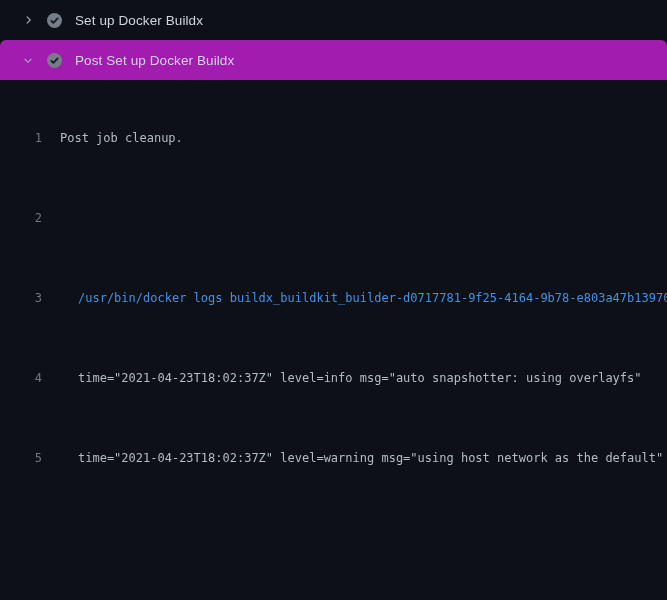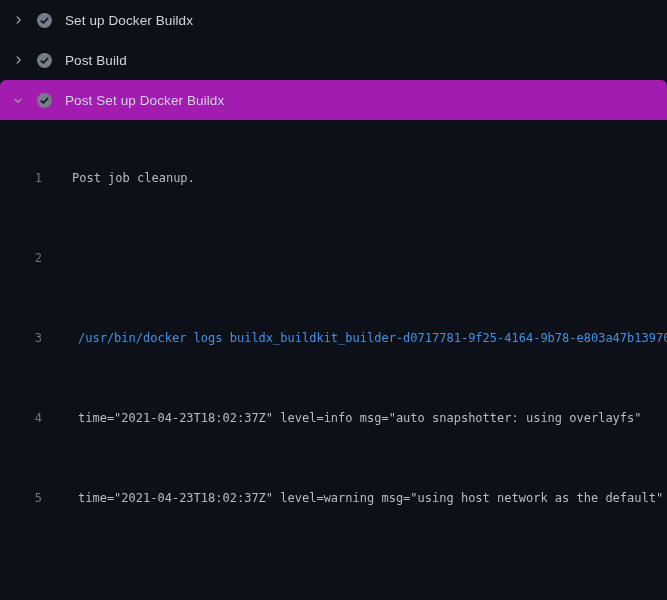--- a/index.html
+++ b/index.html
@@ -6,21 +6,21 @@
   body{
     width:667px;height:600px;overflow:hidden;
     background:#0d1117;
     font-family:"Liberation Sans",sans-serif;
     -webkit-font-smoothing:antialiased;
   }
   
   .steps{width:100%;}
   .step-row{
     height:40px;display:flex;align-items:center;
-    padding-left:10px;box-sizing:border-box;cursor:pointer;
+    padding-left:20px;box-sizing:border-box;cursor:pointer;
   }
   .step-row.expanded{
     background:#a21caf;border-radius:6px 6px 0 0;
   }
   .chev{width:16px;height:16px;display:flex;align-items:center;justify-content:center;flex:0 0 16px;}
   .chev svg{display:block;}
   .step-status{margin-left:11px;display:flex;align-items:center;flex:0 0 15px;}
   .step-label{margin-left:13px;font-size:13.5px;color:#ced6de;letter-spacing:.1px;}
   
   .log{
@@ -28,21 +28,21 @@
     font-family:"DejaVu Sans Mono","Liberation Mono",monospace;
     font-size:12px;line-height:20px;
     white-space:pre;overflow:hidden;
   }
   .log-line{display:flex;height:20px;}
   .ln{
     flex:0 0 42px;text-align:right;color:#6e7781;
     user-select:none;cursor:pointer;
   }
   .lt{color:#b3bcc4;}
-  .indent0 .lt{margin-left:30px;}
+  .indent0 .lt{margin-left:18px;}
   .indent1 .lt{margin-left:36px;}
   .log-line.command .lt{color:#4490e2;}
   .caret{color:#8b949e;font-size:9px;display:inline-block;width:14px;cursor:pointer;}
 </style>
 </head>
 <body>
 
 <div class="steps" id="steps">
   <div class="step-row collapsed">
     <span class="chev">
@@ -54,35 +54,20 @@
     <span class="step-status">
       <svg width="15" height="15" viewBox="0 0 16 16">
           <circle cx="8" cy="8" r="8" fill="#747d88"></circle>
           <path d="M4.6 8.4l2.2 2.2 4.6-4.9" stroke="#14181f" stroke-width="1.8" fill="none" stroke-linecap="round" stroke-linejoin="round"></path>
         </svg>
     </span>
     <span class="step-label">Set up Docker Buildx</span>
   </div>
 
 
-  <div class="step-row collapsed">
-    <span class="chev">
-      <svg class="chev-right" width="12" height="12" viewBox="0 0 16 16" fill="#a3acb5">
-          <path d="M6.22 3.22a.75.75 0 011.06 0l4.25 4.25a.75.75 0 010 1.06l-4.25 4.25a.75.75 0 01-1.06-1.06L9.94 8 6.22 4.28a.75.75 0 010-1.06z"></path>
-        </svg>
-
-    </span>
-    <span class="step-status">
-      <svg width="15" height="15" viewBox="0 0 16 16">
-          <circle cx="8" cy="8" r="8" fill="#747d88"></circle>
-          <path d="M4.6 8.4l2.2 2.2 4.6-4.9" stroke="#14181f" stroke-width="1.8" fill="none" stroke-linecap="round" stroke-linejoin="round"></path>
-        </svg>
-    </span>
-    <span class="step-label">Post Build</span>
-  </div>
 
   <div class="step-row expanded">
     <span class="chev">
 
       <svg class="chev-down" width="12" height="12" viewBox="0 0 16 16" fill="#a3acb5" style="display: block;">
           <path d="M12.78 6.22a.75.75 0 010 1.06l-4.25 4.25a.75.75 0 01-1.06 0L3.22 7.28a.75.75 0 011.06-1.06L8 9.94l3.72-3.72a.75.75 0 011.06 0z"></path>
         </svg>
     </span>
     <span class="step-status">
       <svg width="15" height="15" viewBox="0 0 16 16">

